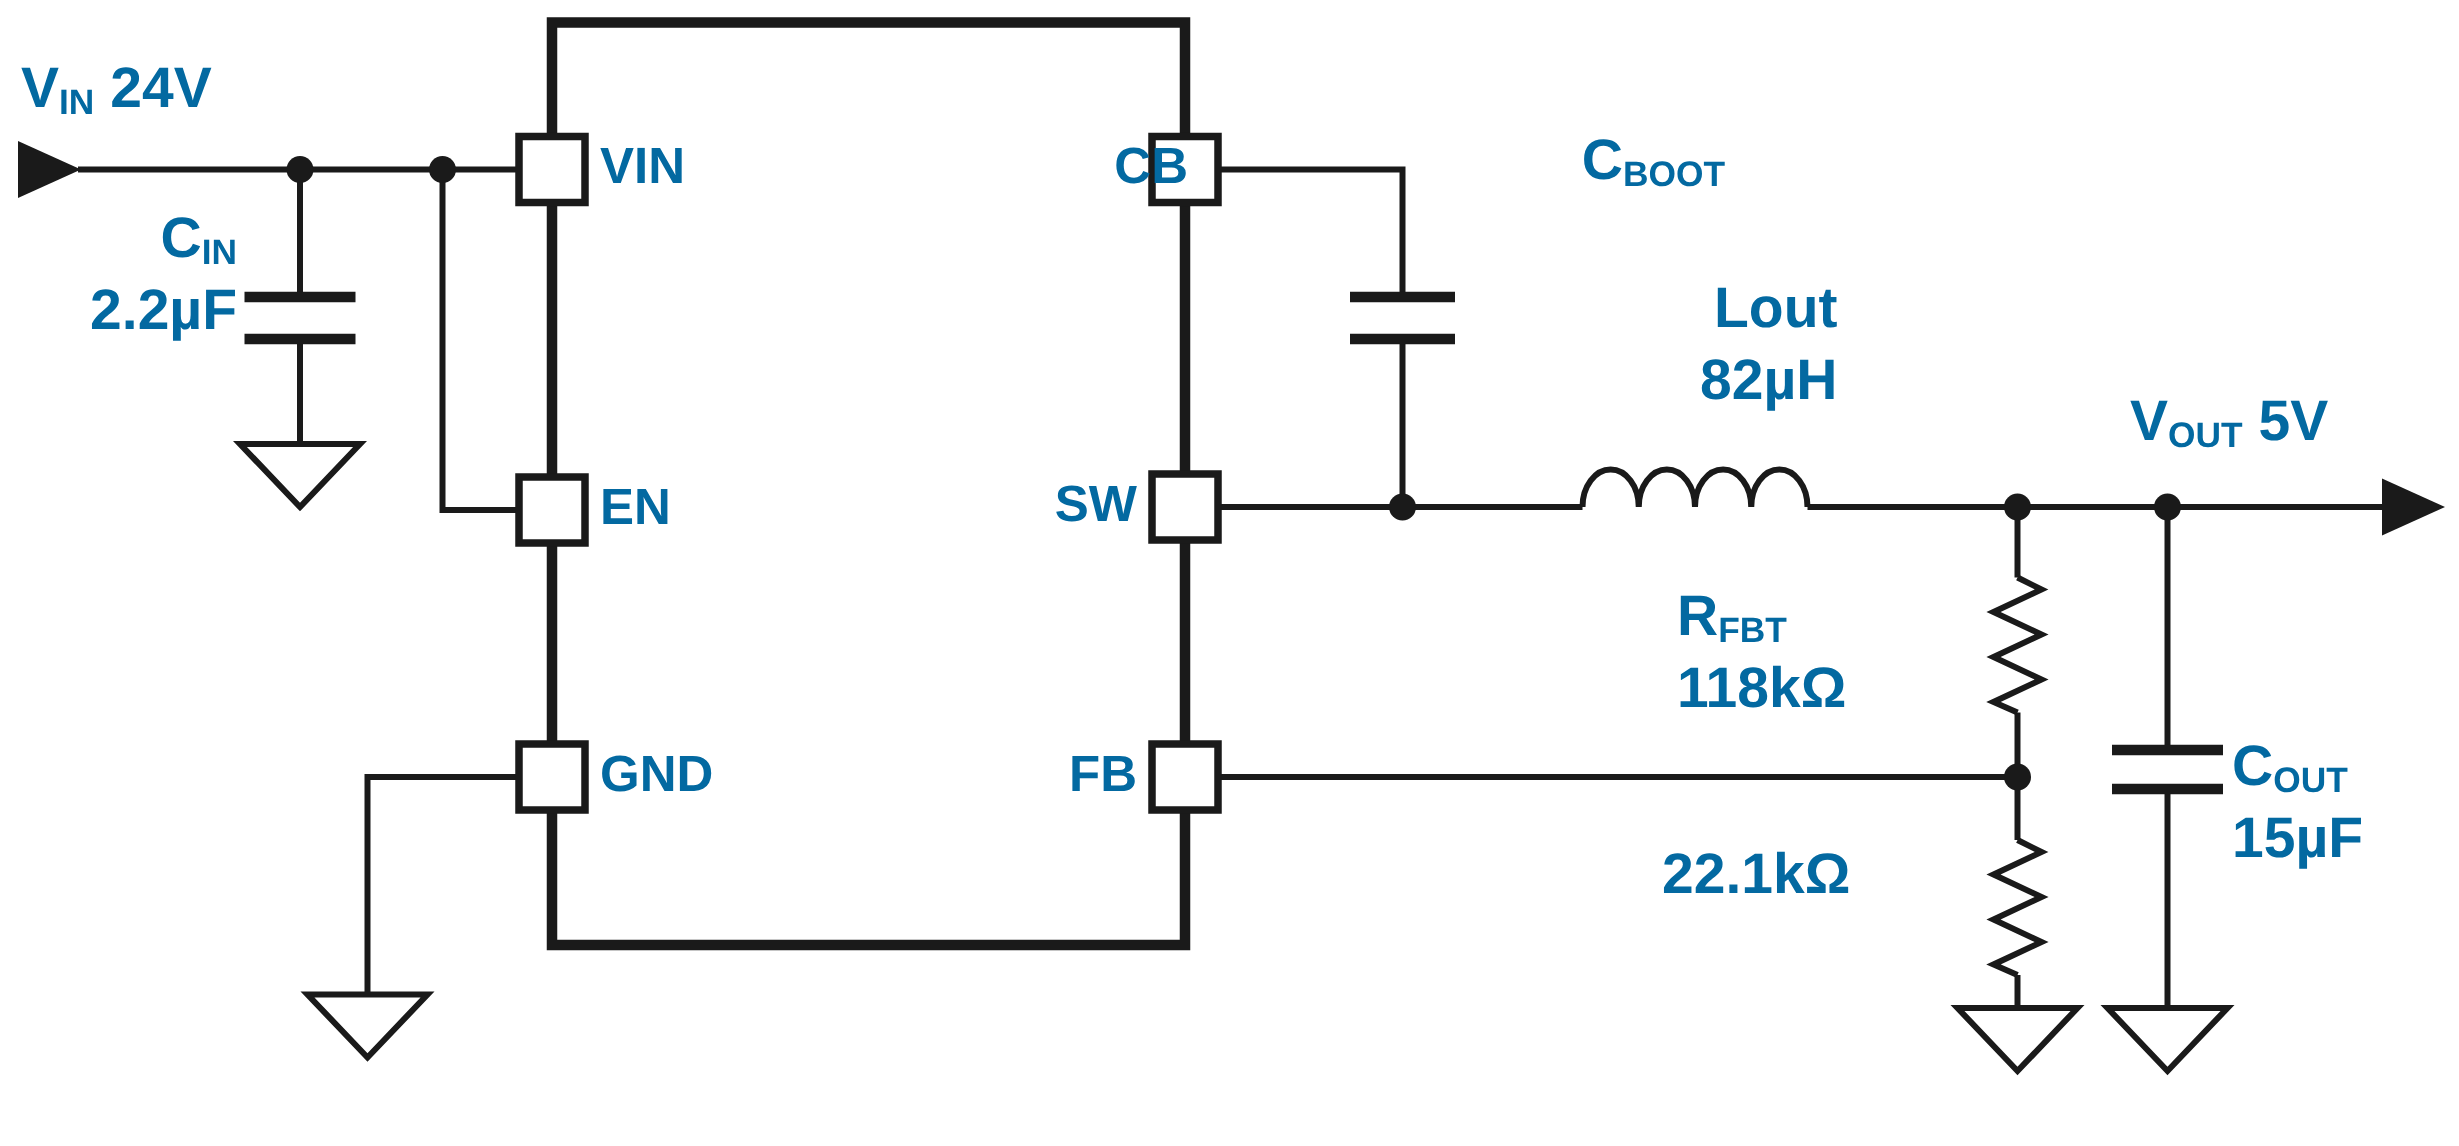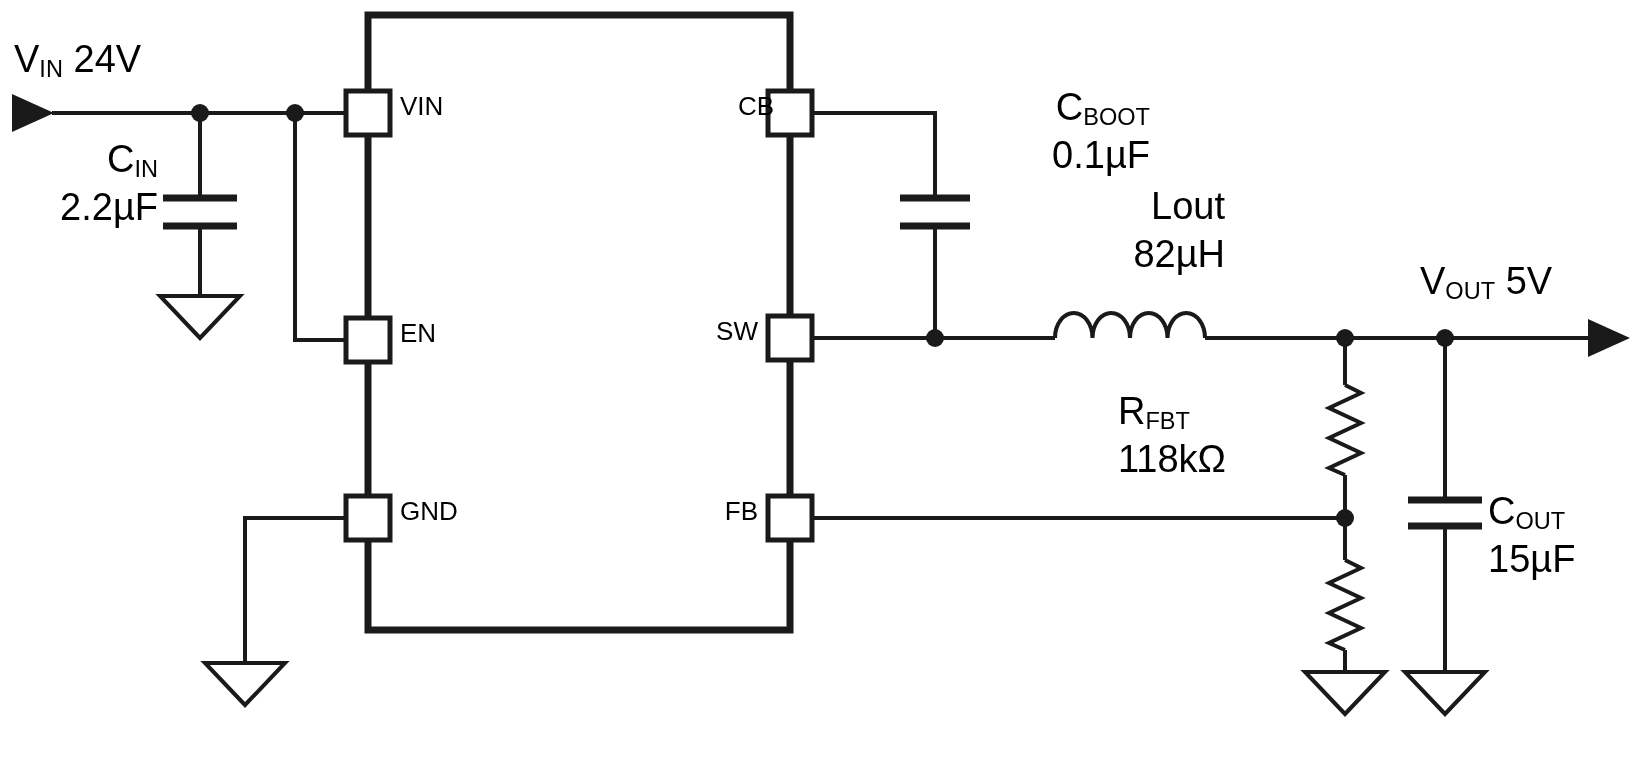--- a/index.html
+++ b/index.html
@@ -15,39 +15,40 @@
     background: #ffffff;
     overflow: hidden;
   }
   svg.schematic {
     position: absolute;
     left: 0;
     top: 0;
   }
   .label {
     position: absolute;
-    color: #000000;
+    color: #0369a1;
     font-size: 38px;
     line-height: 1.25;
     white-space: nowrap;
+    font-weight: bold;
   }
   .label sub {
     font-size: 0.62em;
     vertical-align: baseline;
     position: relative;
     top: 0.22em;
     line-height: 0;
   }
   .label .val-inline {
     margin-left: 0.28em;
   }
   .comp-label { text-align: right; }
   .comp-label.align-right { text-align: left; }
   .comp-label.align-left { text-align: left; }
-  .pin-label { font-size: 26px; }
+  .pin-label { font-size: 34px; }
   .pin-label.align-right { text-align: right; }
 </style>
 </head>
 <body>
 
 <div class="stage">
 
   <svg class="schematic" width="1639" height="764" viewBox="0 0 1639 764">
 
     <rect x="368" y="15" width="422" height="615" fill="none" stroke="#1a1a1a" stroke-width="7"></rect>
@@ -134,45 +135,45 @@
     <span>V</span><sub>IN</sub><span class="val-inline">24V</span>
   </div>
 
   <div class="label" style="left:1420px; top:258px;">
     <span>V</span><sub>OUT</sub><span class="val-inline">5V</span>
   </div>
 
   <div class="label pin-label" style="left:400px; top:90px;">VIN</div>
   <div class="label pin-label" style="left:400px; top:317px;">EN</div>
   <div class="label pin-label" style="left:400px; top:495px;">GND</div>
-  <div class="label pin-label align-right" style="left:666px; top:90px; width:108px;">CB</div>
+  <div class="label pin-label align-right" style="left:684px; top:90px; width:108px;">CB</div>
   <div class="label pin-label align-right" style="left:650px; top:315px; width:108px;">SW</div>
   <div class="label pin-label align-right" style="left:650px; top:495px; width:108px;">FB</div>
 
   <div class="label comp-label" style="left:8px; top:136px; width:150px;">
     <div><span>C</span><sub>IN</sub></div>
     <div>2.2µF</div>
   </div>
 
   <div class="label comp-label" style="left:950px; top:84px; width:200px;">
     <div><span>C</span><sub>BOOT</sub></div>
-    <div>0.1µF</div>
   </div>
 
   <div class="label comp-label" style="left:1035px; top:183px; width:190px;">
     <div><span>Lout</span><sub></sub></div>
     <div>82µH</div>
   </div>
 
   <div class="label comp-label align-right" style="left:1118px; top:388px; width:188px;">
     <div><span>R</span><sub>FBT</sub></div>
     <div>118kΩ</div>
   </div>
 
   <div class="label comp-label align-right" style="left:1108px; top:560px; width:198px;">
+    <div>22.1kΩ</div>
   </div>
 
   <div class="label comp-label align-left" style="left:1488px; top:488px; width:170px;">
     <div><span>C</span><sub>OUT</sub></div>
     <div>15µF</div>
   </div>
 
 </div>
 
 </body></html>

